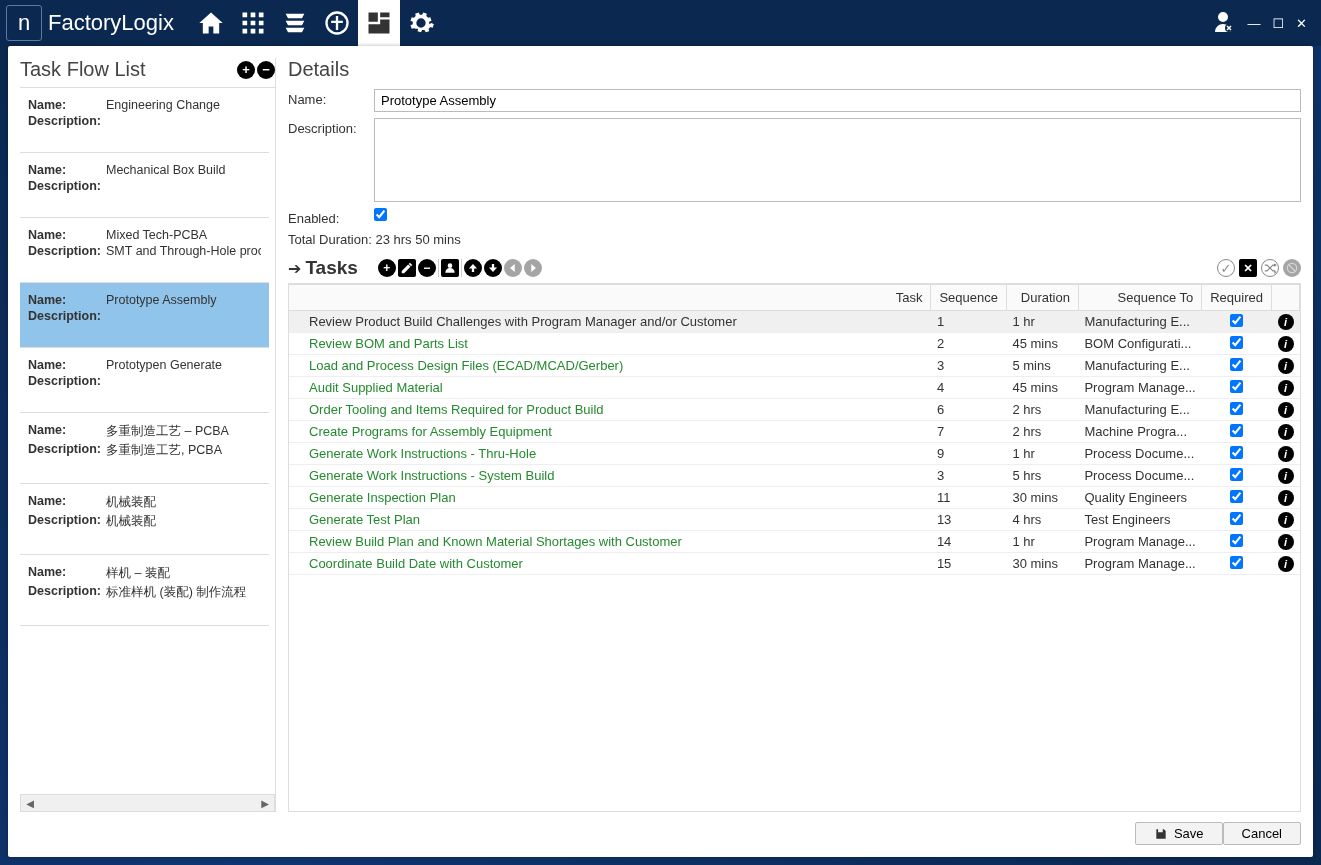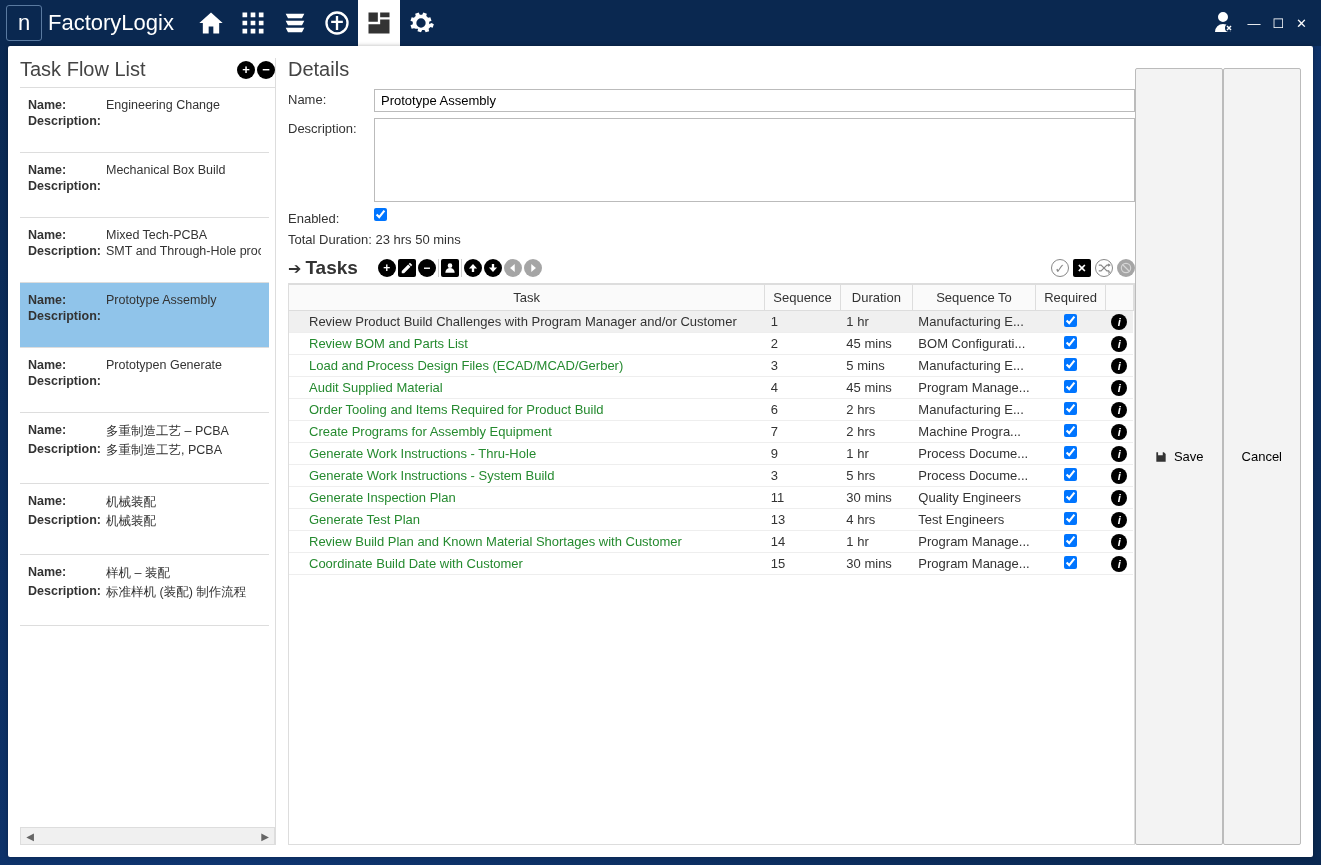--- a/index.html
+++ b/index.html
@@ -44,21 +44,21 @@
   .user-ic { position: relative; }
   .user-ic svg { width: 24px; height: 24px; fill: #fff; }
   .wc { font-size: 13px; cursor: pointer; }
   
   .shell {
     position: absolute;
     top: 46px; left: 8px; right: 8px; bottom: 8px;
     background: #fff;
     border-radius: 2px;
     display: flex;
-    flex-direction: row;
+    flex-direction: column;
     padding: 12px;
     box-shadow: 0 0 4px rgba(0,0,0,.3);
   }
   .content-row {
     flex: 1;
     display: flex;
     gap: 12px;
     min-height: 0;
   }
   
@@ -137,21 +137,21 @@
   .tb.sep { width: 1px; height: 18px; background: #ccc; cursor: default; }
   .tb.disabled { opacity: .35; cursor: default; }
   .tb.outline { border: 1.5px solid #888; border-radius: 50%; background: transparent; color: #888; }
   .tb svg { width: 14px; height: 14px; fill: #fff; }
   .tb.outline svg { fill: #888; }
   .tasks-header .right-btns { margin-left: auto; display: flex; gap: 4px; }
   
   .task-table-wrap { flex: 1; overflow: auto; border: 1px solid #ddd; }
   table { border-collapse: collapse; width: 100%; font-size: 13px; }
   th {
-    text-align: center; font-weight: 400; padding: 5px 8px;
+    text-align: right; font-weight: 400; padding: 5px 8px;
     border-bottom: 1px solid #ddd; border-right: 1px solid #ddd;
     background: #fafafa;
   }
   td {
     padding: 2.5px 6px;
     border-bottom: 1px solid #eee;
     white-space: nowrap; overflow: hidden; text-overflow: ellipsis;
   }
   td.taskname { color: #258a2f; padding-left: 20px; }
   tr.sel td { background: #f0f0f0; }

